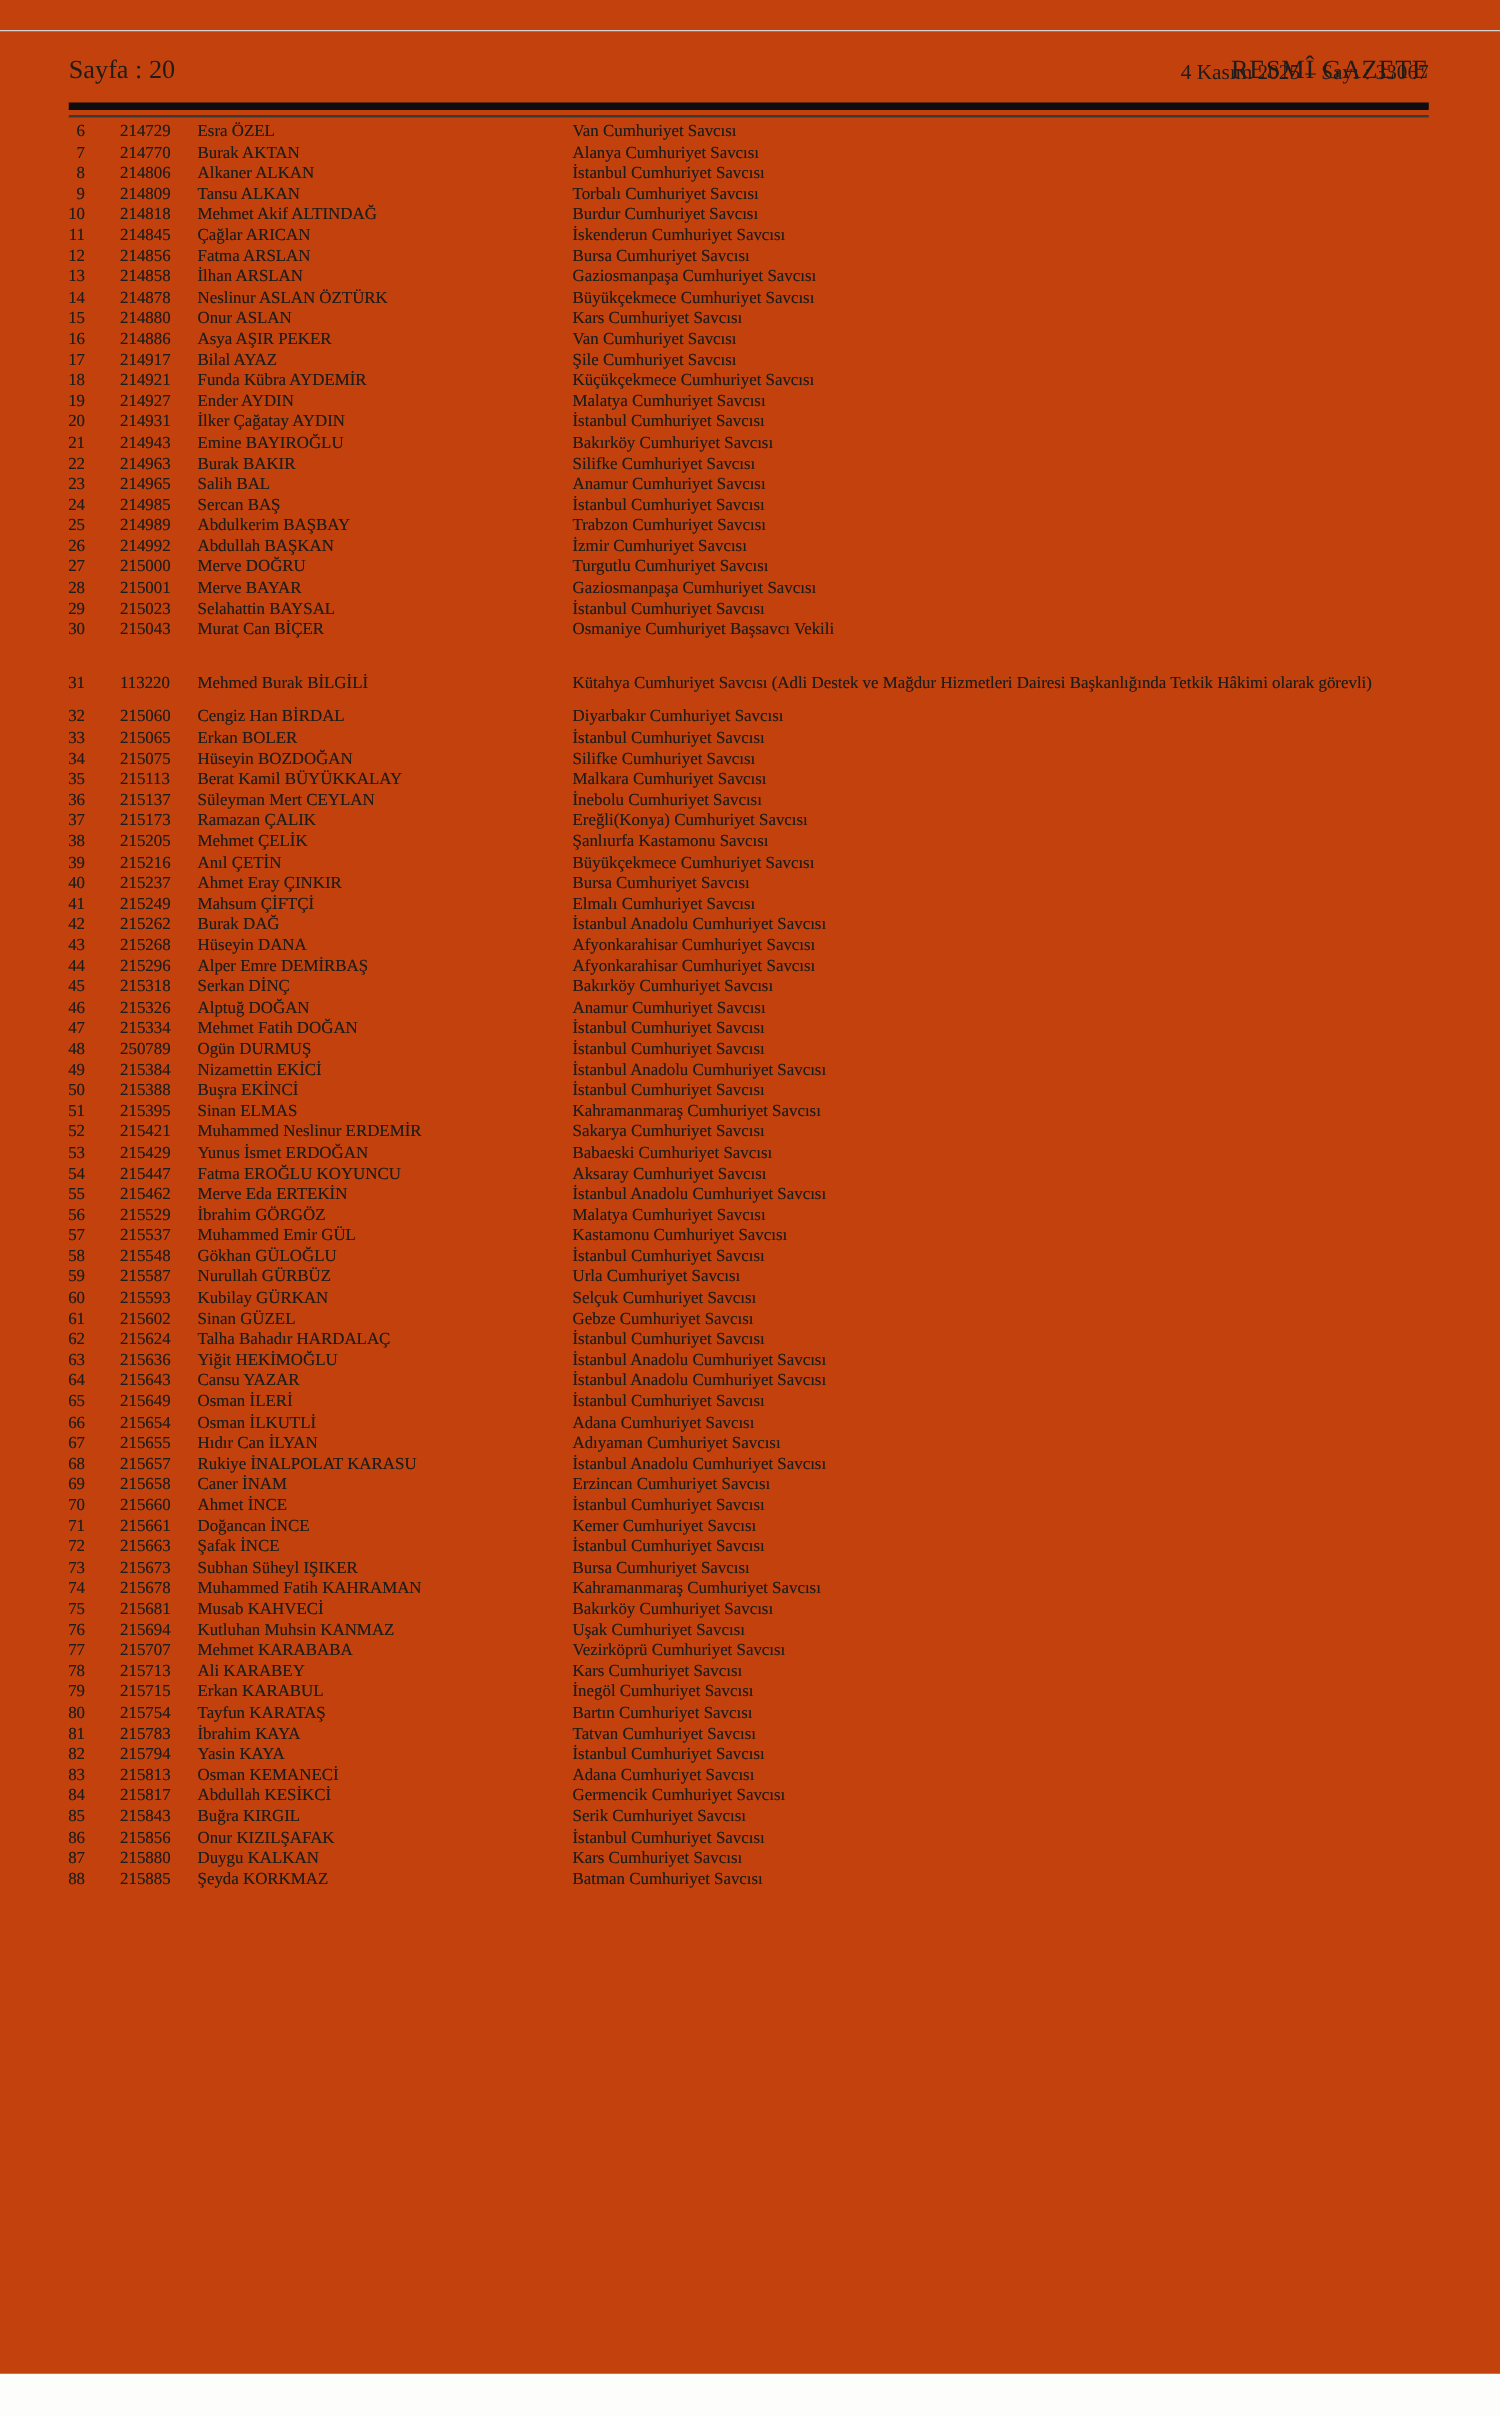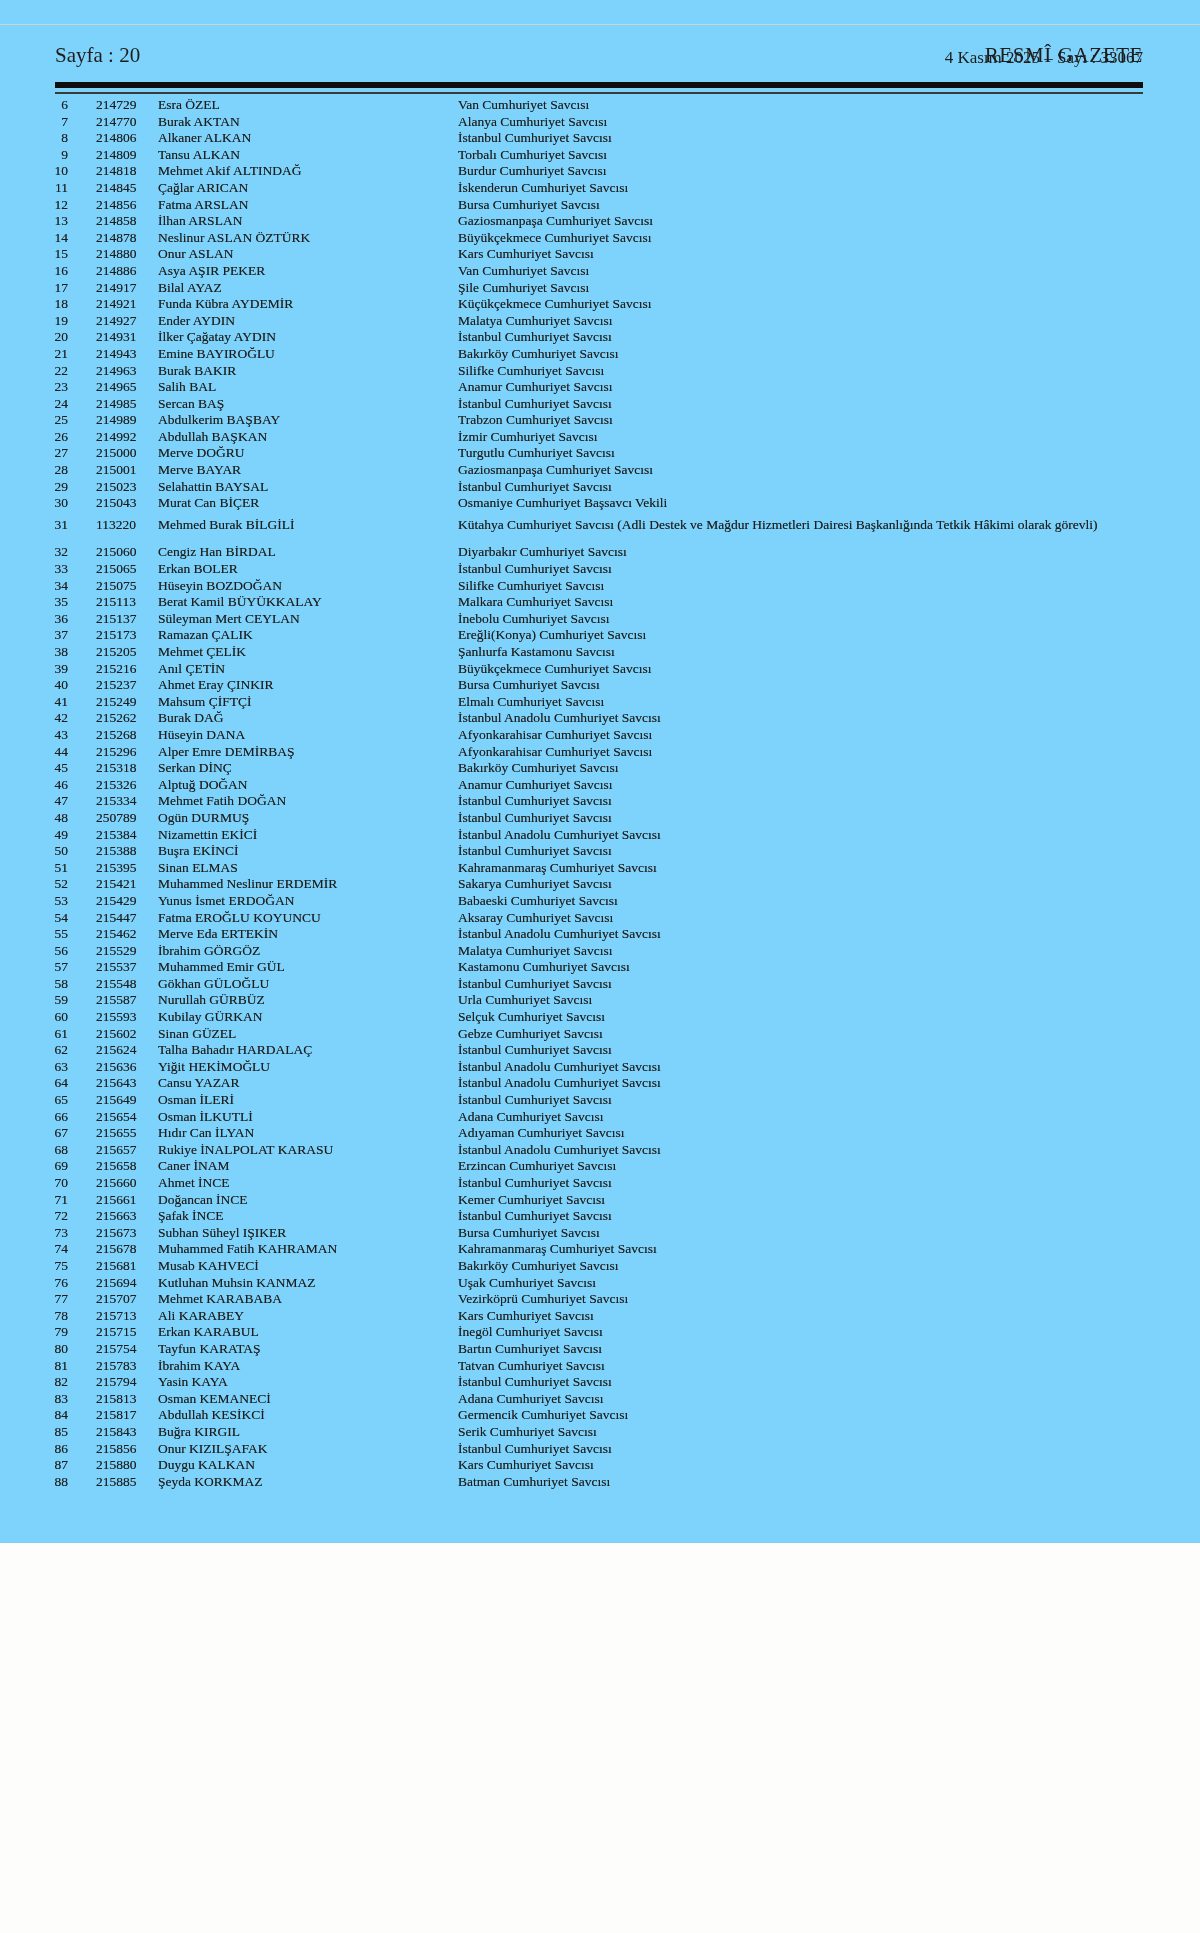--- a/index.html
+++ b/index.html
@@ -3,22 +3,22 @@
 <meta charset="utf-8">
 <style>
   html, body { margin: 0; padding: 0; }
   body {
     width: 1200px; height: 1933px;
     background: #fdfdfb;
     font-family: "Liberation Serif", serif;
   }
   .page {
     position: relative;
-    width: 1200px; height: 1543px;
-    background: #7dd3fc;
+    width: 1200px; height: 1899px;
+    background: #c2410c;
     color: #1e1d1b;
     overflow: hidden;
   }
   .top-scan-line {
     position: absolute; top: 24px; left: 0;
     width: 100%; height: 1px;
     background: #d2d2ce;
   }
   .header {
     position: absolute; top: 36px; left: 55px; right: 57px; height: 34px;
@@ -37,21 +37,21 @@
   .table {
     position: absolute; top: 97px; left: 0; right: 0;
   }
   .row {
     position: relative;
     height: 16.6px; line-height: 16.6px;
     font-size: 13.5px;
     white-space: nowrap;
     text-shadow: 0 0 0.4px rgba(30,29,27,0.55);
   }
-  .row.spaced { margin-top: 5px; margin-bottom: 11px; }
+  .row.spaced { margin-top: 26px; margin-bottom: 11px; }
   .col-no    { position: absolute; left: 0;    width: 68px; text-align: right; }
   .col-reg   { position: absolute; left: 96px; }
   .col-name  { position: absolute; left: 158px; }
   .col-title { position: absolute; left: 458px; }
 </style>
 </head>
 <body>
 
 <div class="page">
 

